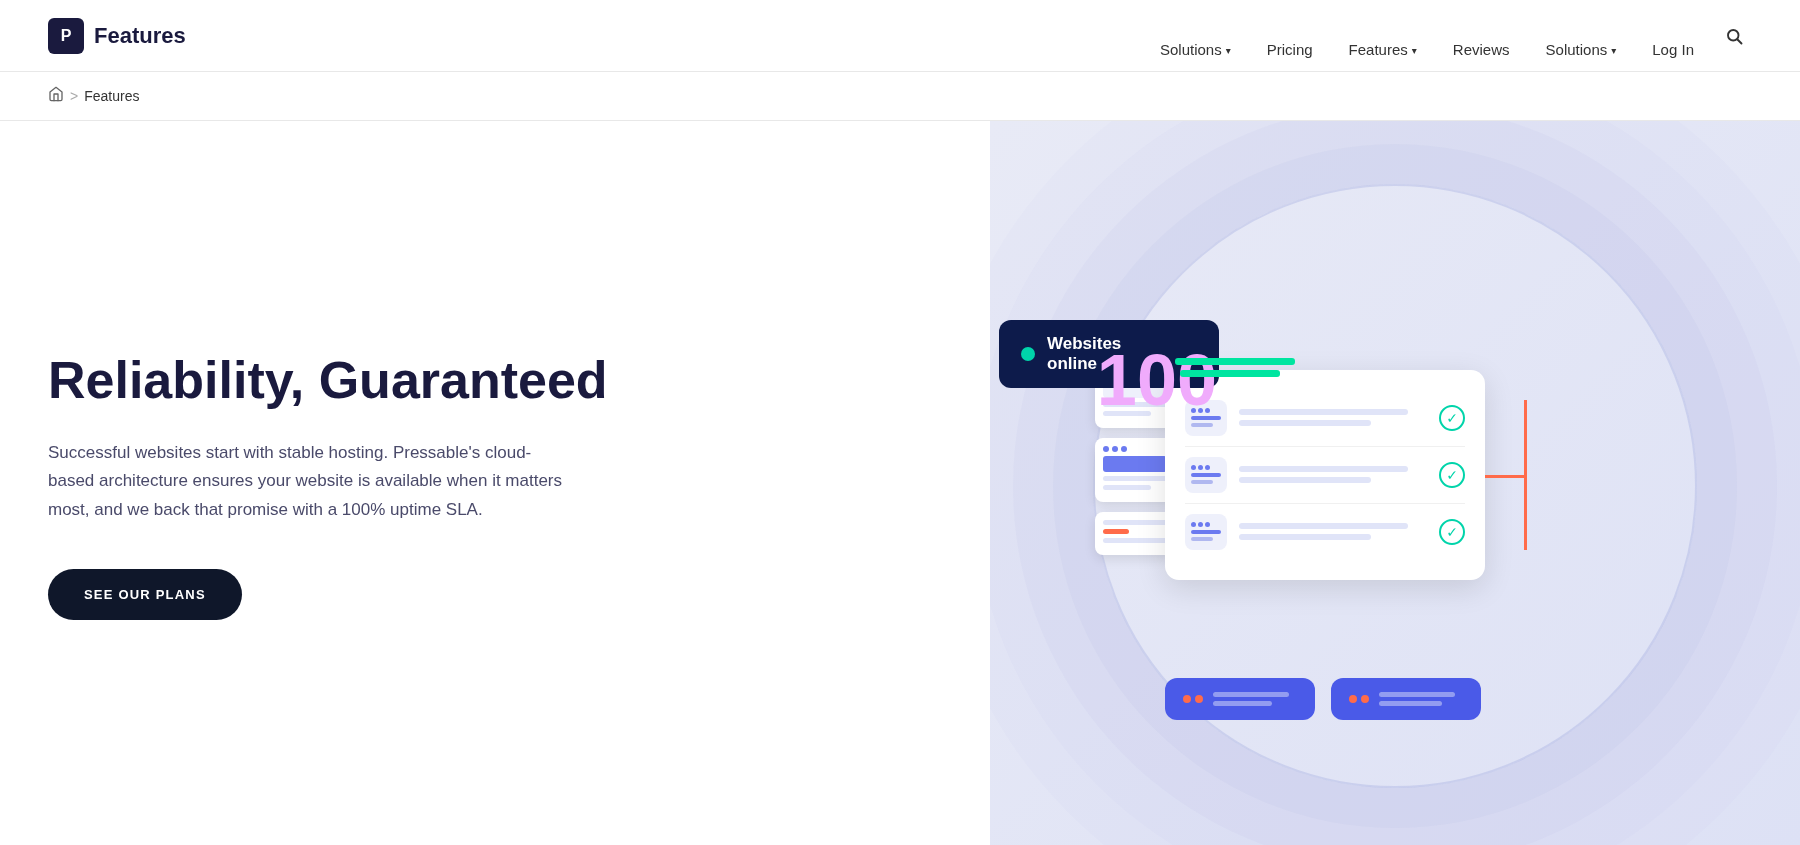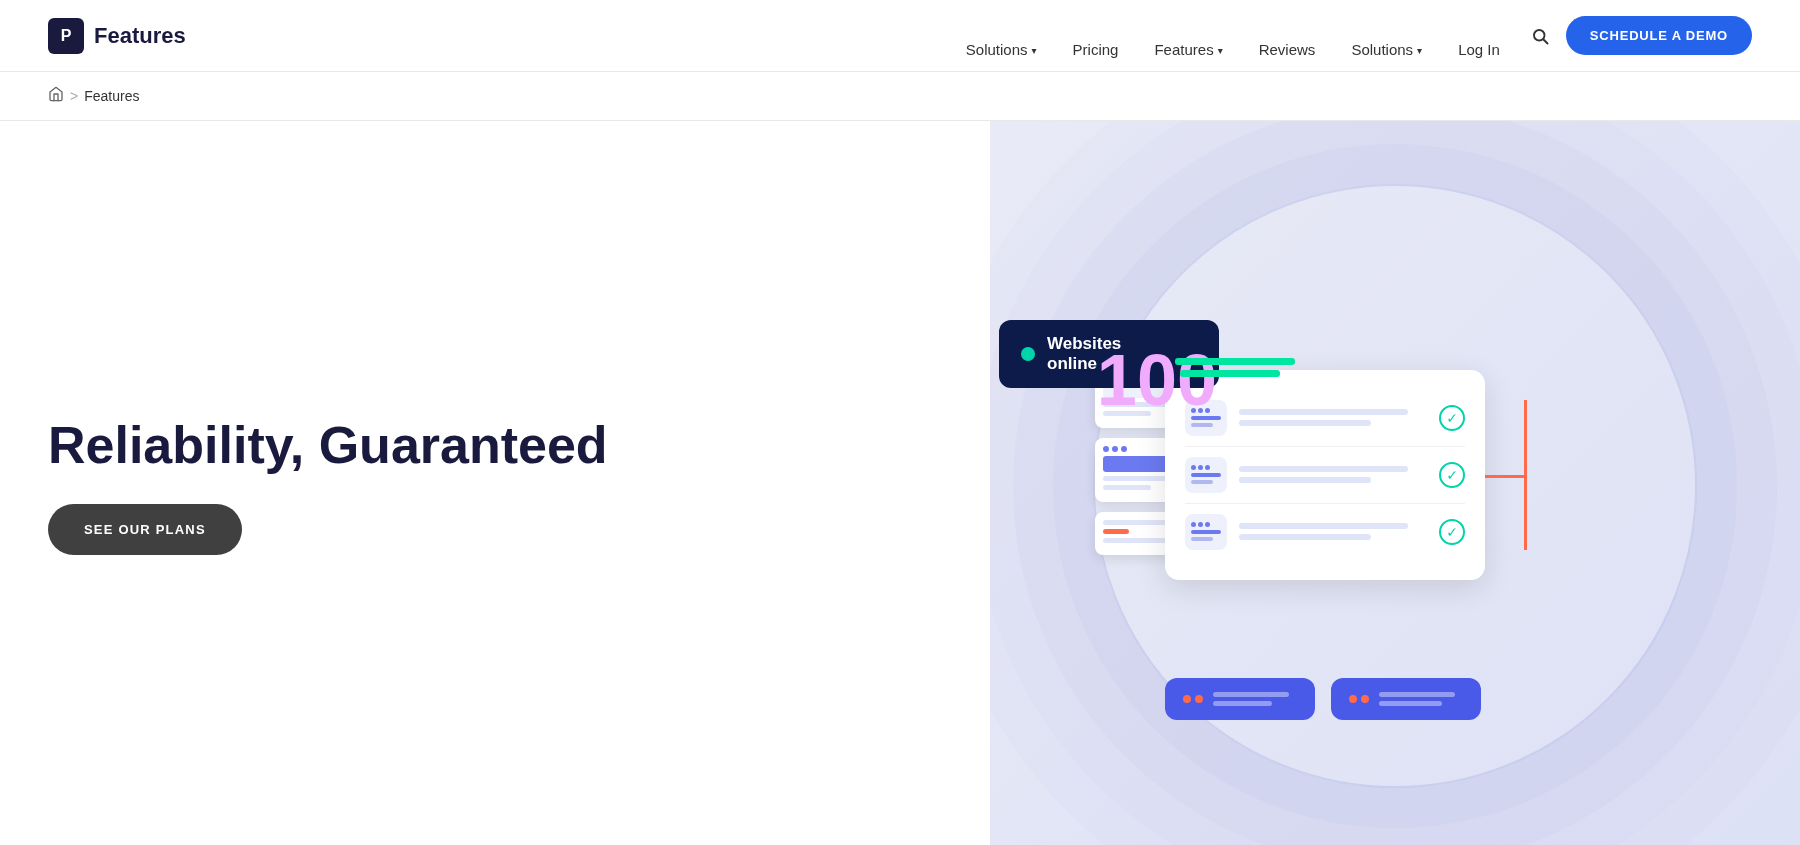--- a/index.html
+++ b/index.html
@@ -134,21 +134,21 @@
     }
     .hero-desc {
       font-size: 17px;
       color: #4a4a6a;
       line-height: 1.7;
       max-width: 520px;
       margin-bottom: 44px;
     }
     .hero-cta {
       display: inline-block;
-      background: #404040;
+      background: #0f172a;
       color: #fff;
       font-size: 13px;
       font-weight: 700;
       letter-spacing: 1.2px;
       padding: 18px 36px;
       border-radius: 40px;
       border: none;
       cursor: pointer;
       text-transform: uppercase;
       width: fit-content;
@@ -398,38 +398,38 @@
     </a>
     <a class="nav-login nav-item">
       <span>Log In</span>
     </a>
     <div class="nav-search">
       <svg width="18" height="18" viewBox="0 0 24 24" fill="none" stroke="#333" stroke-width="2.5" stroke-linecap="round">
         <circle cx="11" cy="11" r="7"></circle>
           <line x1="17" y1="17" x2="22" y2="22"></line>
       </svg>
     </div>
-    <button class="nav-cta">SCHEDULE A DEMO</button>
   </div>
 </nav>
 
 <div class="breadcrumb">
   <span class="breadcrumb-home">
     <svg width="16" height="16" viewBox="0 0 24 24" fill="none" stroke="#666" stroke-width="2" stroke-linecap="round" stroke-linejoin="round">
       <path d="M3 9l9-7 9 7v11a2 2 0 01-2 2H5a2 2 0 01-2-2z"></path>
         <polyline points="9 22 9 12 15 12 15 22"></polyline>
     </svg>
   </span>
   <span class="breadcrumb-sep">&gt;</span>
   <span class="breadcrumb-current">Features</span>
 </div>
 
 <section class="hero">
   <div class="hero-left">
     <h1 class="hero-title">Reliability, Guaranteed</h1>
+    <p class="hero-desc">Successful websites start with stable hosting. Pressable's cloud-based architecture ensures your website is available when it matters most, and we back that promise with a 100% uptime SLA.</p>
     <button class="hero-cta">SEE OUR PLANS</button>
   </div>
 
   <div class="hero-right">
     <div class="illustration">
 
       <div class="left-panels">
         <div class="left-panel">
           <div class="lp-box"></div>
           <div class="lp-bar full"></div>

